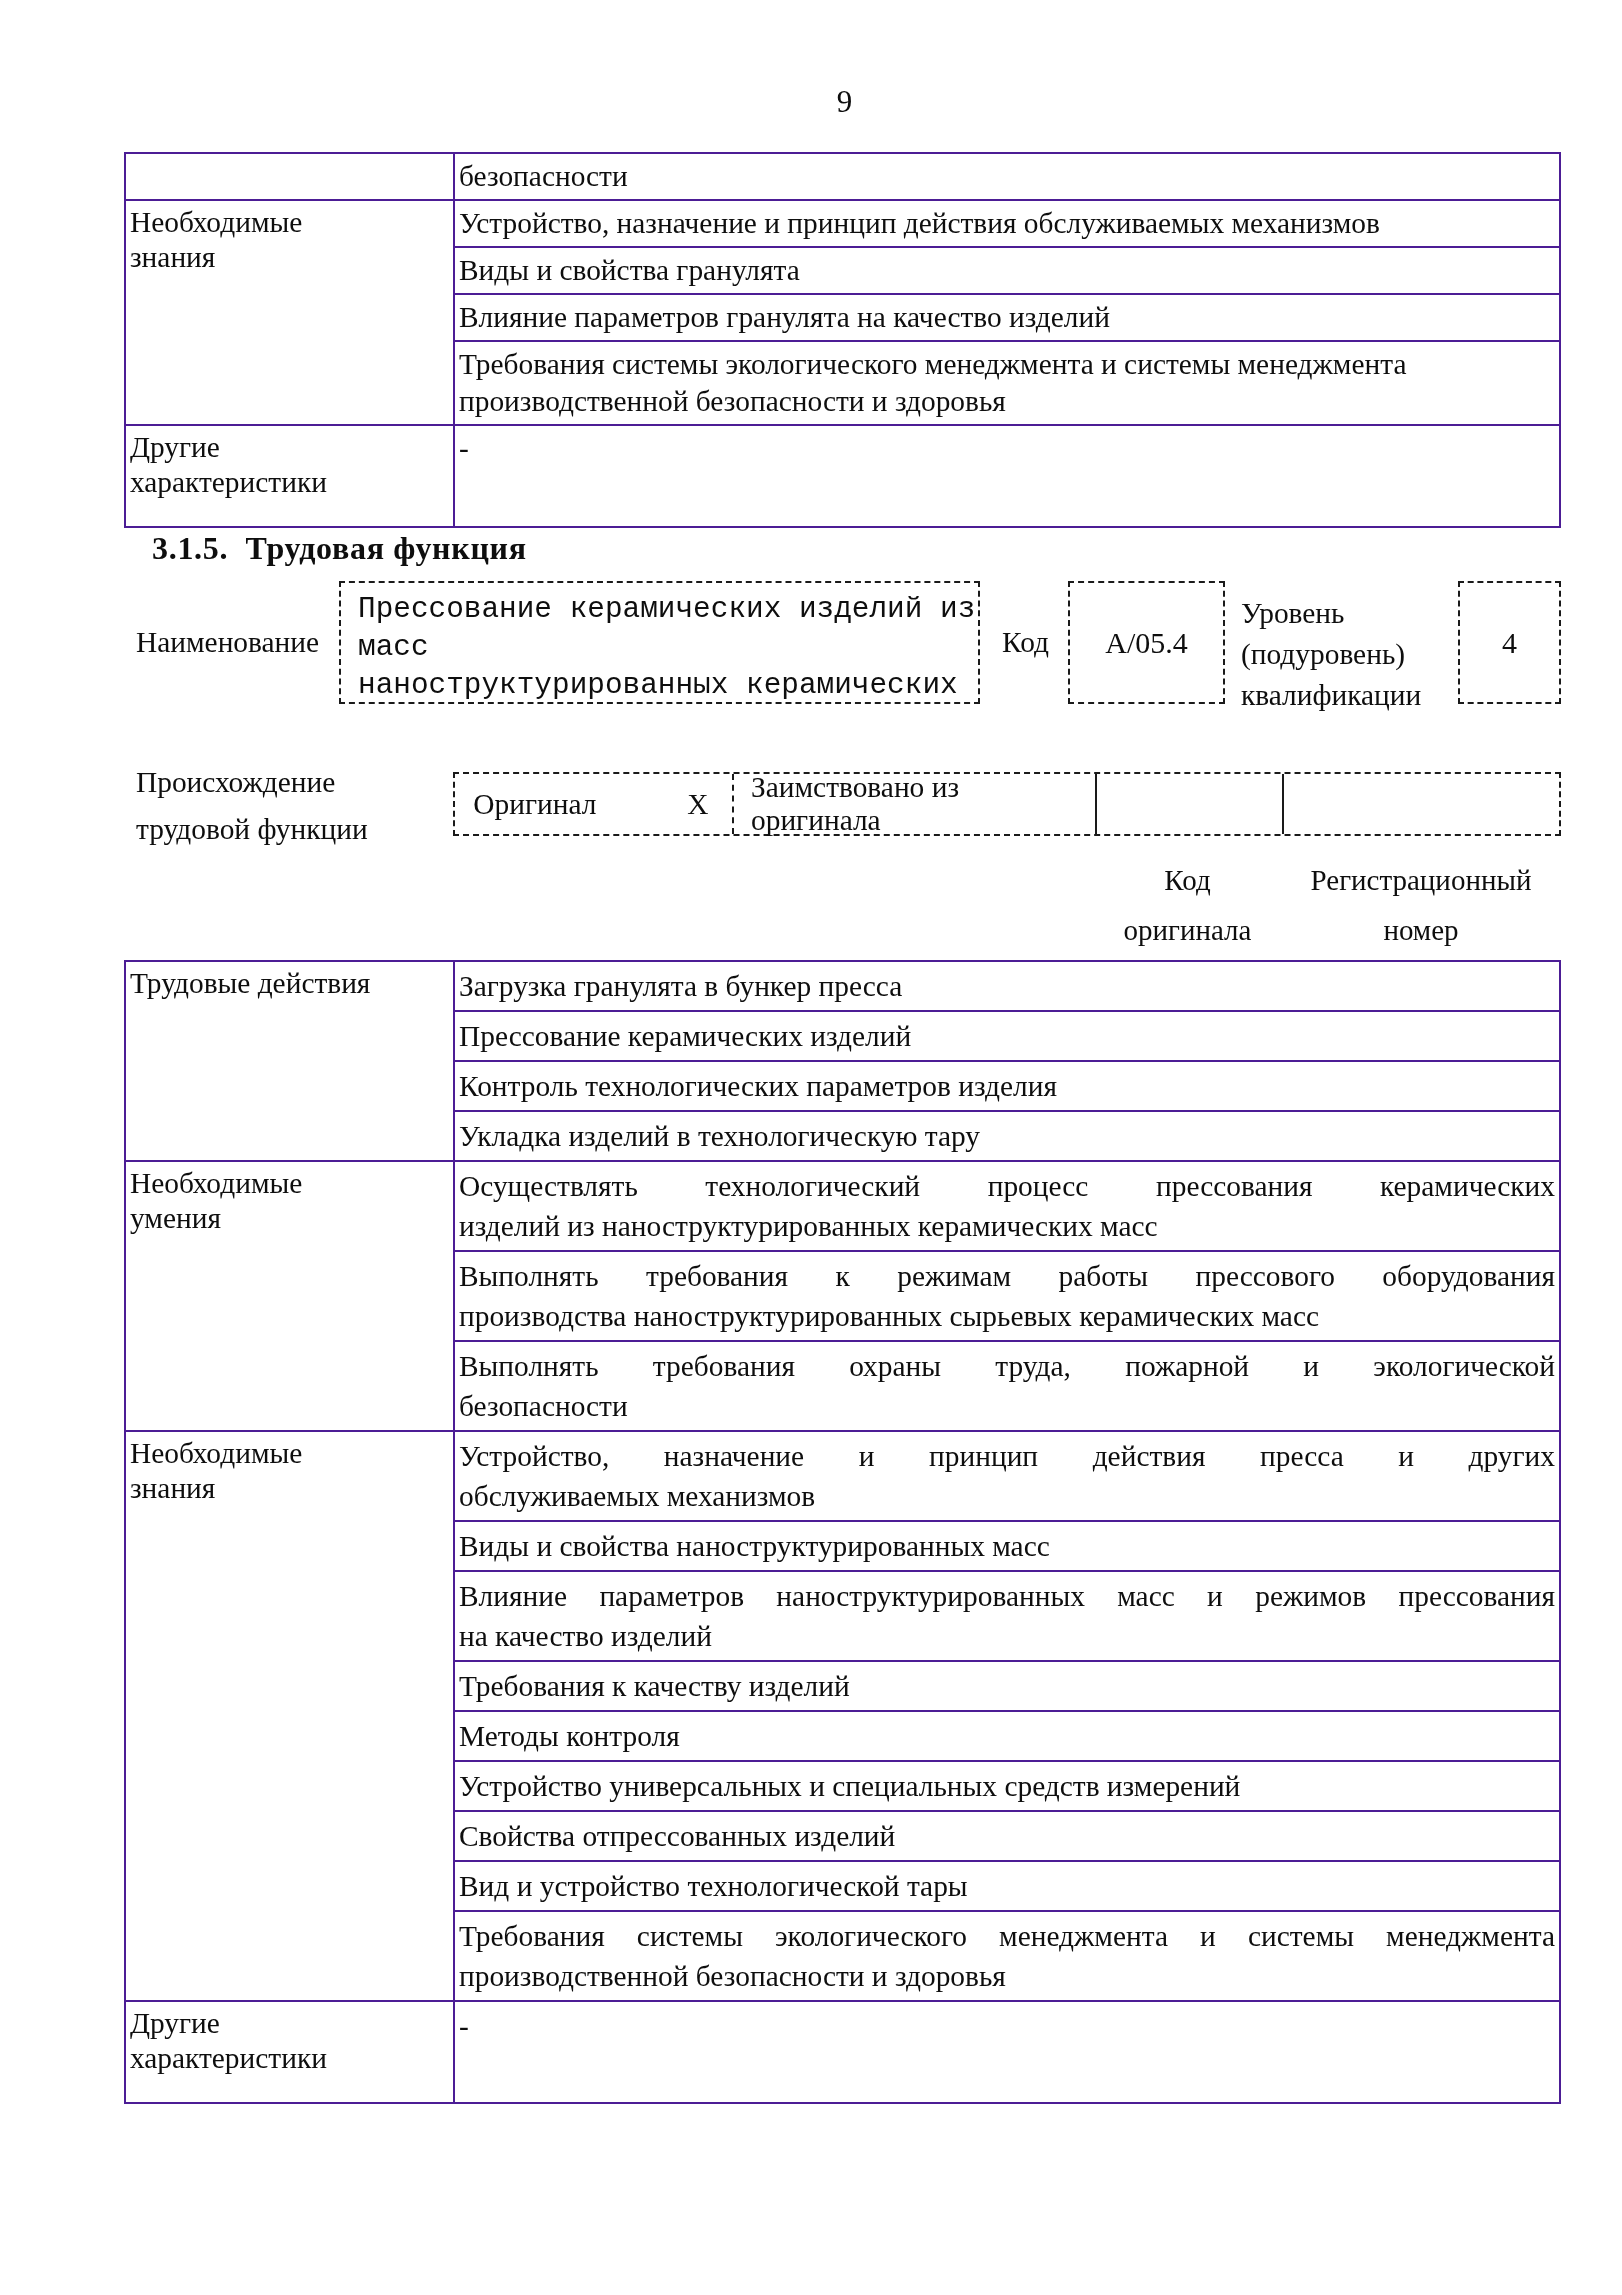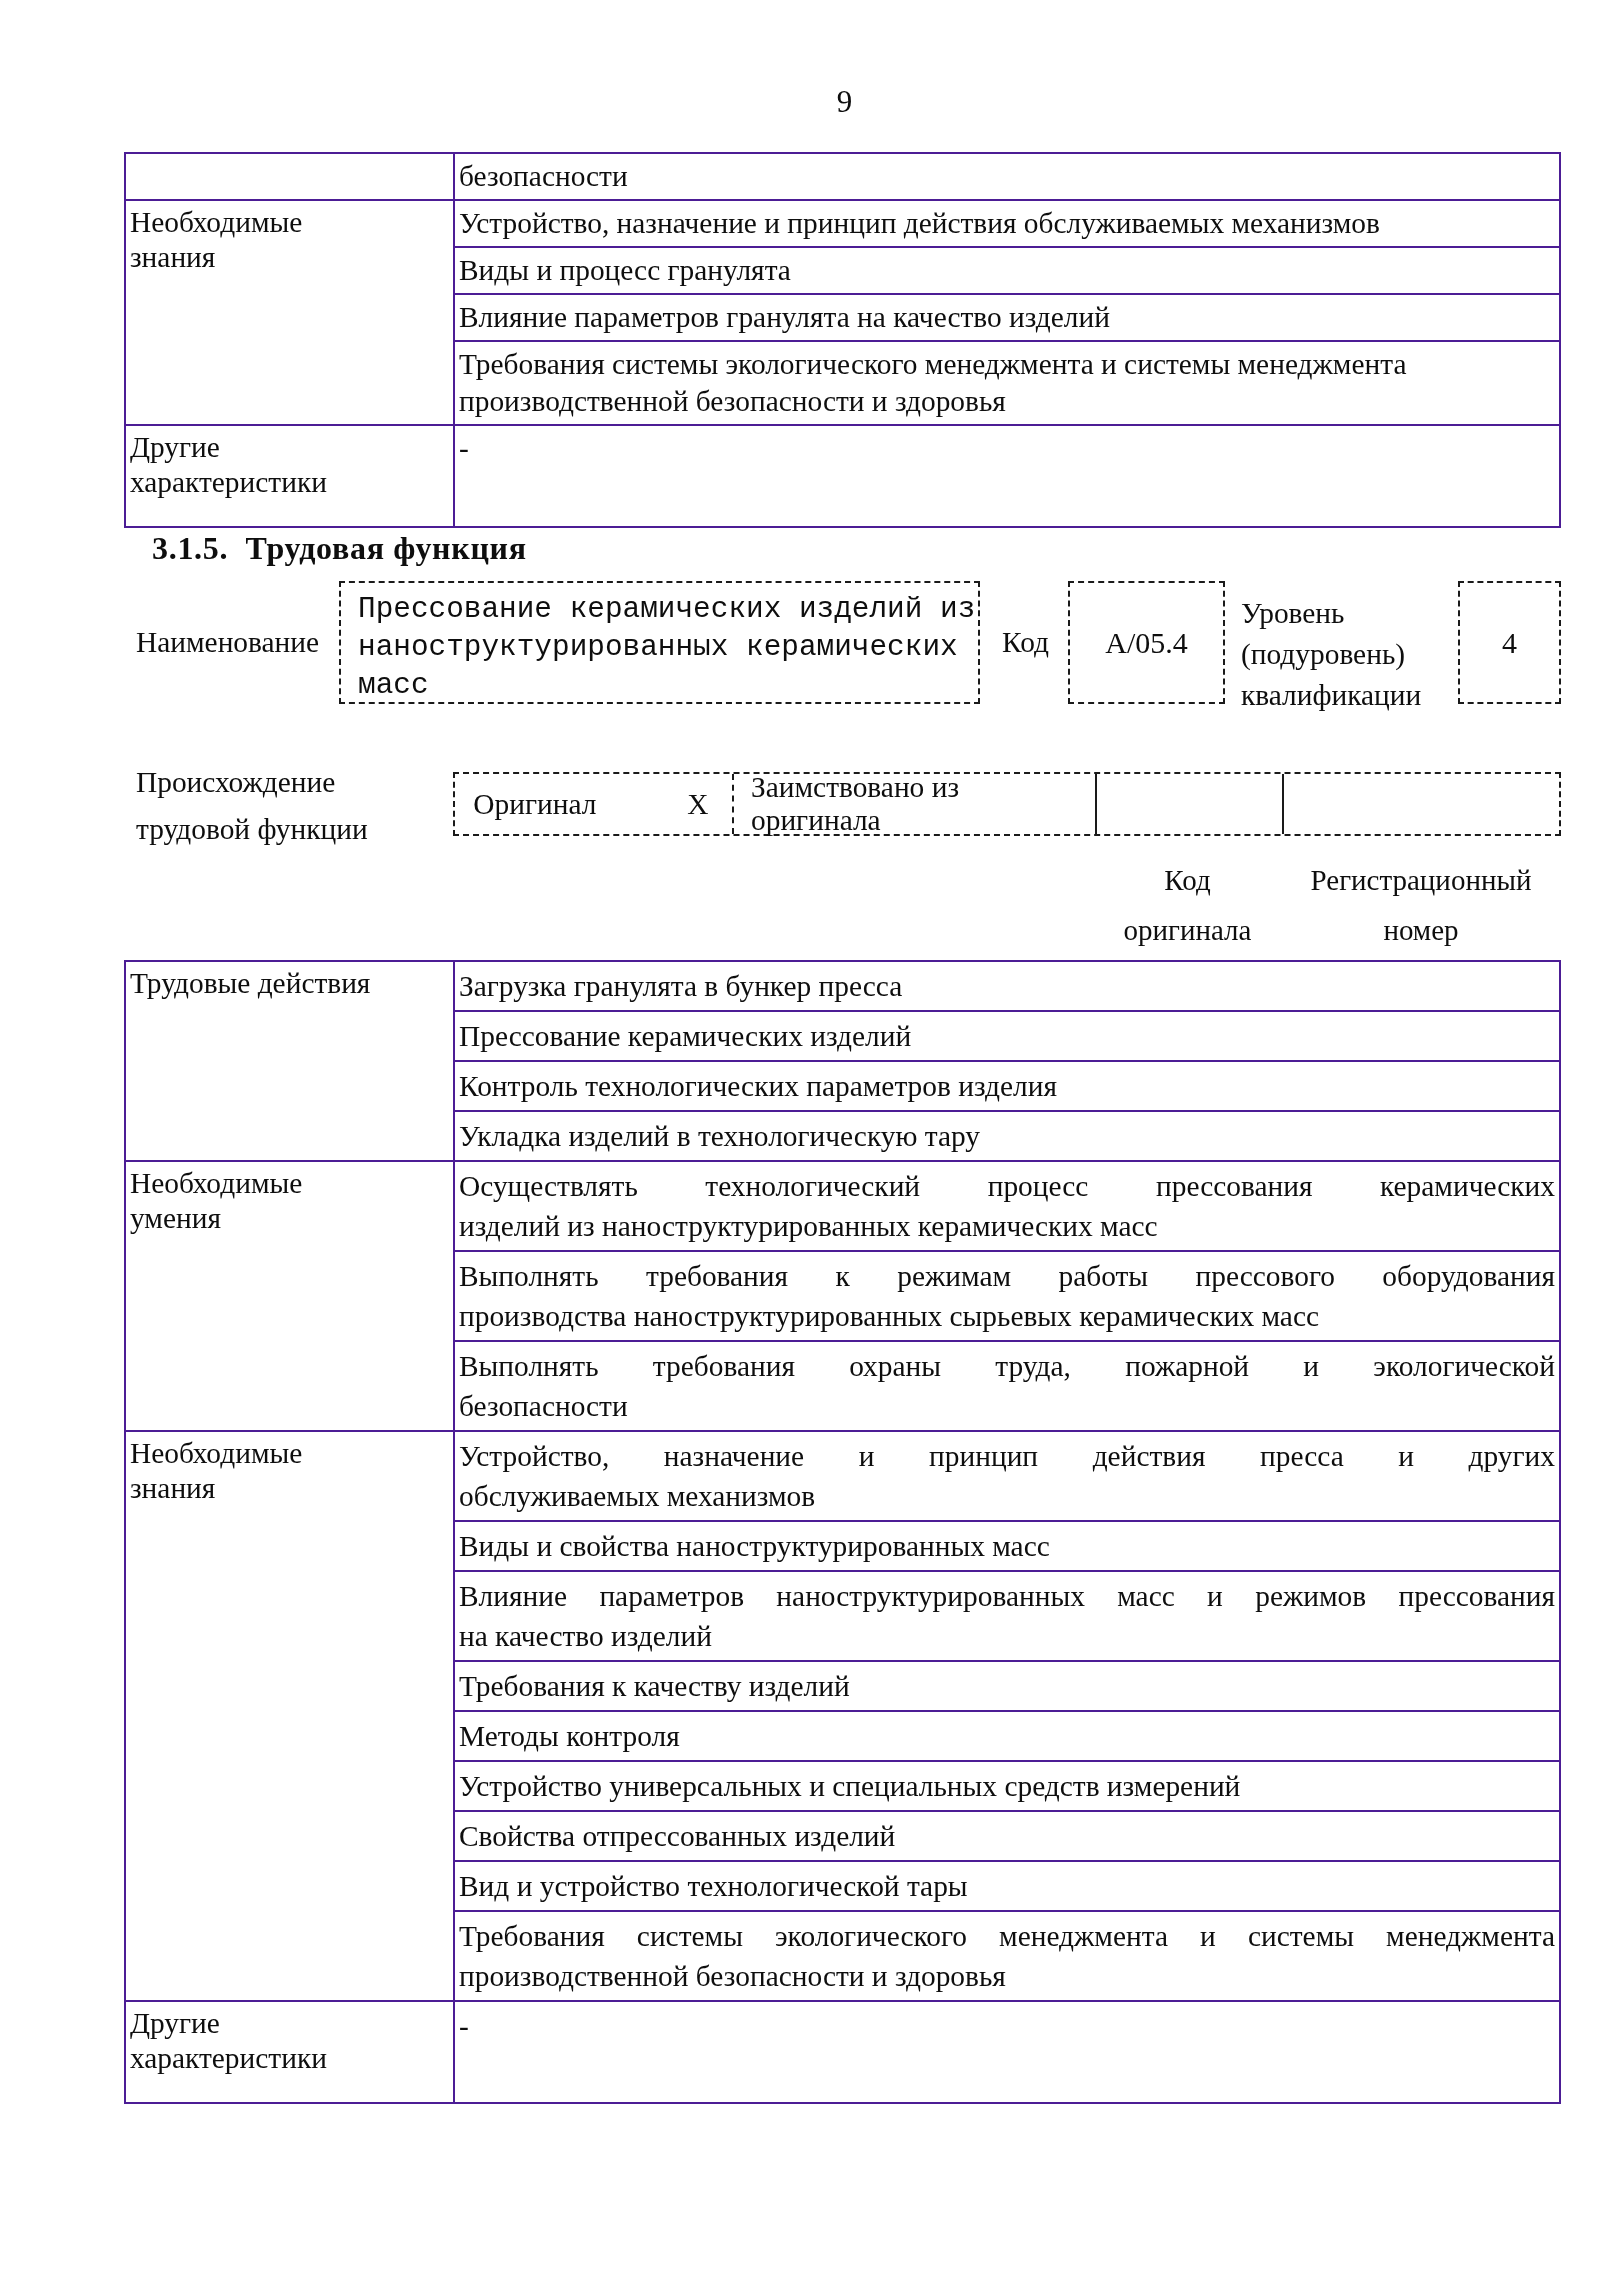--- a/index.html
+++ b/index.html
@@ -52,21 +52,21 @@
     </tr>
     <tr>
       <td class="lbl" rowspan="4">Необходимые
 знания</td>
       <td class="val">
         <div class="ln">Устройство, назначение и принцип действия обслуживаемых механизмов</div>
       </td>
     </tr>
     <tr>
       <td class="val">
-        <div class="ln">Виды и процесс гранулята</div>
+        <div class="ln">Виды и свойства гранулята</div>
       </td>
     </tr>
     <tr>
       <td class="val">
         <div class="ln">Влияние параметров гранулята на качество изделий</div>
       </td>
     </tr>
     <tr>
       <td class="val">
         <div class="ln">Требования системы экологического менеджмента и системы менеджмента</div>
@@ -81,22 +81,22 @@
       </td>
     </tr>
   </tbody>
 </table>
 
 <div class="abs heading" style="left:152px;top:530px;">3.1.5.  Трудовая функция</div>
 
 <div class="abs flexc sidelabel" style="left:136px;top:581px;height:123px;">Наименование</div>
 <div class="abs box namebox" style="left:339px;top:581px;width:641px;height:123px;">
   <div class="ln">Прессование керамических изделий из</div>
+  <div class="ln">масс</div>
   <div class="ln">наноструктурированных керамических</div>
-  <div class="ln">масс</div>
 </div>
 <div class="abs flexc sidelabel" style="left:1002px;top:581px;height:123px;">Код</div>
 <div class="abs box centerbox" style="left:1068px;top:581px;width:157px;height:123px;">А/05.4</div>
 <div class="abs sidelabel prelines" style="left:1241px;top:593px;width:209px;line-height:41px;">Уровень
 (подуровень)
 квалификации</div>
 <div class="abs box centerbox" style="left:1458px;top:581px;width:103px;height:123px;">4</div>
 
 <div class="abs sidelabel prelines" style="left:136px;top:759px;line-height:47px;">Происхождение
 трудовой функции</div>

